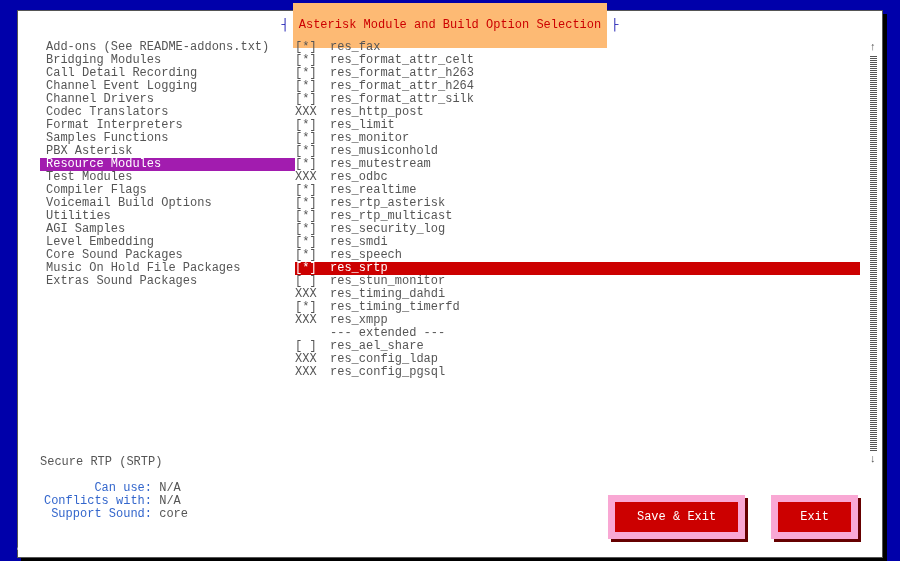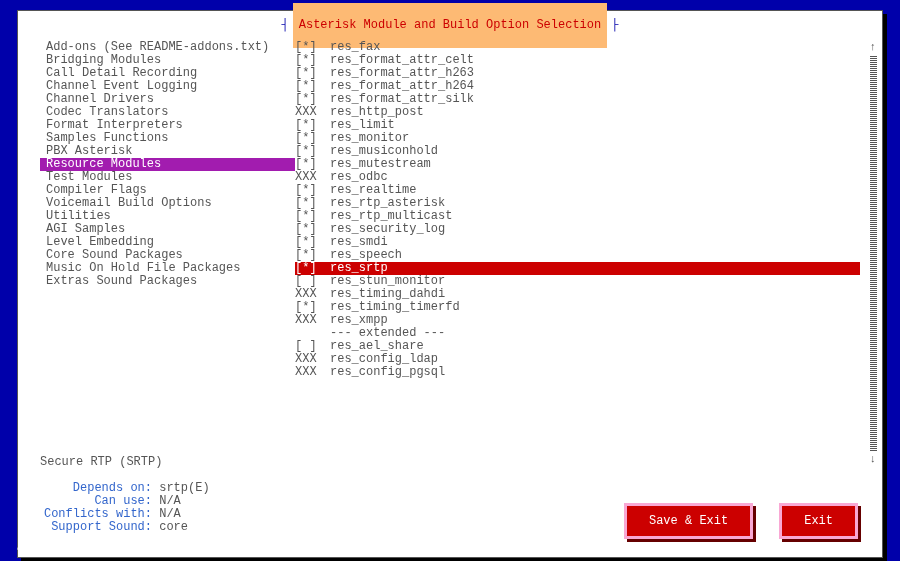--- a/index.html
+++ b/index.html
@@ -68,21 +68,21 @@
   .buttons {
     position: absolute;
     right: 24px;
     bottom: 18px;
     display: flex;
     gap: 26px;
   }
   .btn {
     background: #cc0000;
     color: #fff;
-    border: 3px solid #f9a8d4;
+    border: 7px solid #f9a8d4;
     padding: 8px 22px;
     box-shadow: 3px 3px 0 #660000;
     cursor: pointer;
     font-family: inherit;
     font-size: 12px;
   }
   .scroll-arrow {
     position: absolute;
     right: 6px;
     color: #555;
@@ -171,21 +171,20 @@
     </div>
   </div>
 
   <span class="scroll-arrow scroll-top">↑</span>
   <div class="scrollbar"></div>
   <span class="scroll-arrow scroll-bot">↓</span>
 
   <div class="info">
     <div class="info-head">Secure RTP (SRTP)</div>
     <div style="height:13px"></div>
-    <div class="info-line"><span class="info-label">Depends on:</span> <span class="info-val">srtp(E)</span></div>
     <div class="info-line"><span class="info-label">Can use:</span> <span class="info-val">N/A</span></div>
     <div class="info-line"><span class="info-label">Conflicts with:</span> <span class="info-val">N/A</span></div>
     <div class="info-line"><span class="info-label">Support Sound:</span> <span class="info-val">core</span></div>
   </div>
 
   <div class="buttons">
     <button class="btn">Save &amp; Exit</button>
     <button class="btn">Exit</button>
   </div>
 </div>

